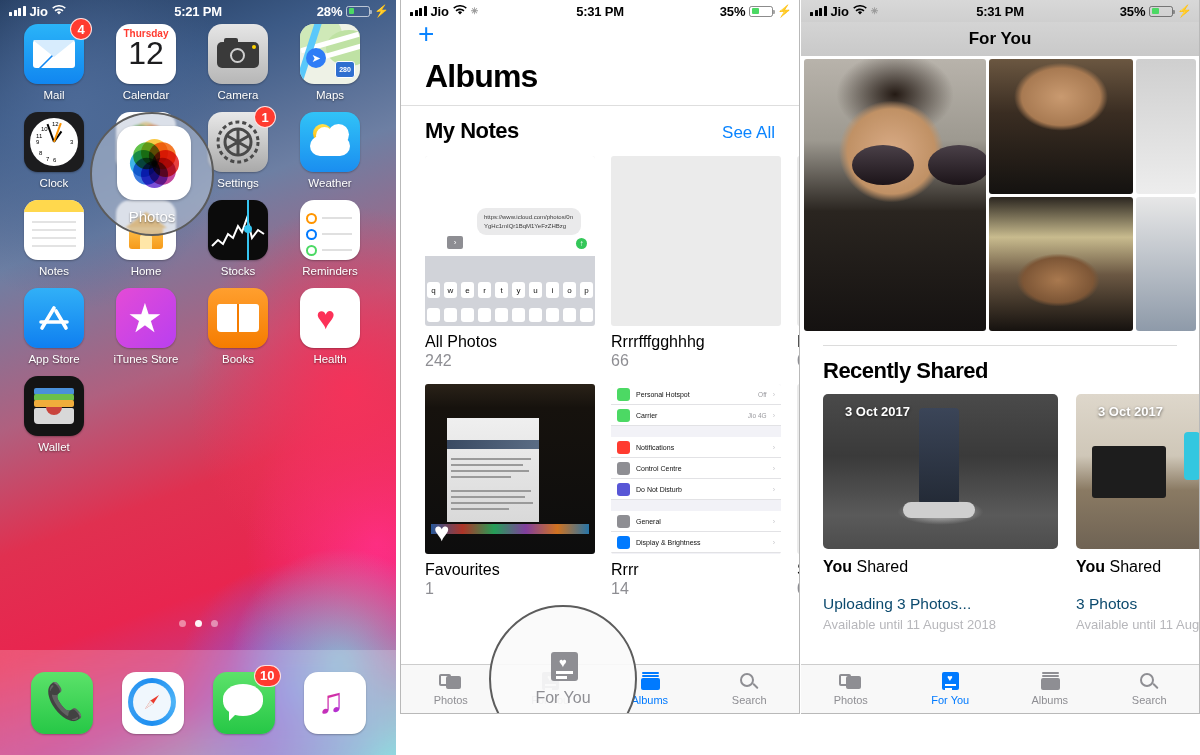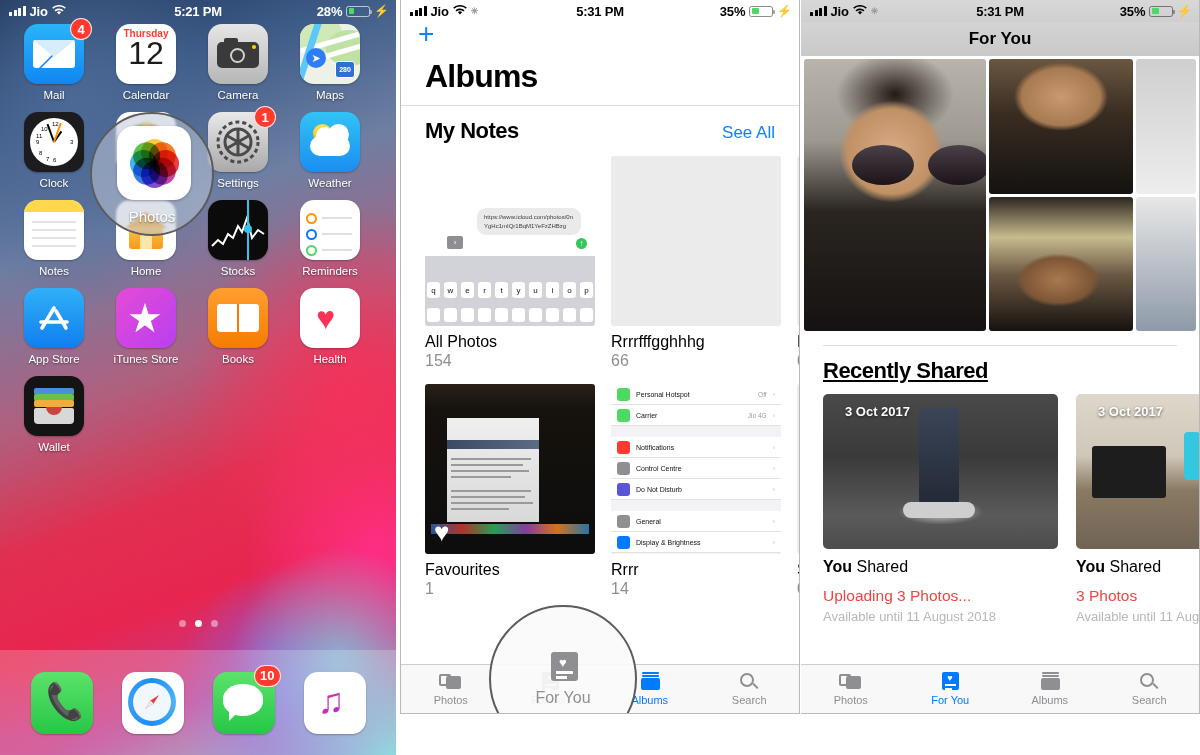--- a/index.html
+++ b/index.html
@@ -292,29 +292,29 @@
             display:flex; align-items:center; justify-content:center;
             font-size:17px; font-weight:700; color:#000; }
   .fy-grid { display:flex; gap:3px; padding:3px 3px 0 3px; }
   .fy-big { width:240px; height:272px; border-radius:3px; overflow:hidden; position:relative; }
   .fy-side { display:flex; flex-direction:column; gap:3px; }
   .fy-sm { width:144px; height:134.5px; border-radius:3px; overflow:hidden; position:relative; }
   .fy-edge { width:60px; display:flex; flex-direction:column; gap:3px; }
   .fy-edge .fy-sm { width:60px; }
   .fy-rule { height:1px; background:#dcdcdc; margin:14px 22px 0 22px; }
   .fy-sect { font-size:22px; font-weight:700; letter-spacing:-0.5px; color:#000;
-             padding:12px 0 10px 22px;text-decoration:underline; }
+             padding:12px 0 10px 22px; }
   .fy-shared { display:flex; gap:18px; padding-left:22px; }
   .fy-card { flex:0 0 auto; width:235px; }
   .fy-cardimg { width:235px; height:155px; border-radius:5px; position:relative; overflow:hidden; }
   .fy-date { position:absolute; left:22px; top:10px; color:#fff; font-size:13px;
              font-weight:700; text-shadow:0 1px 3px rgba(0,0,0,.6); }
   .fy-t1 { font-size:16px; color:#000; margin-top:9px; }
   .fy-t1 b { font-weight:700; }
-  .fy-t2 { font-size:15.5px; color:#ef4444; margin-top:11px; }
+  .fy-t2 { font-size:15.5px; color:#0c4a6e; margin-top:19px; }
   .fy-t3 { font-size:13px; color:#b7b7bb; margin-top:4px; white-space:nowrap; }
 
   
   .ph-selfie { background:
       radial-gradient(ellipse 40% 26% at 48% 34%, #d9ab86 0%, #c09165 60%, rgba(0,0,0,0) 72%),
       radial-gradient(ellipse 46% 22% at 50% 13%, #241a14 0%, rgba(36,26,20,0) 70%),
       linear-gradient(180deg,#b8b3ab 0%, #9d9990 30%, #2a2520 56%, #151211 100%); position:relative;}
   .ph-selfie .glasses{position:absolute; left:48px; top:86px; width:140px; height:40px;}
   .ph-selfie .lens{position:absolute; width:62px; height:40px; border-radius:50%;
       background:linear-gradient(180deg,#4a4048,#1c1419);}
@@ -720,21 +720,21 @@
                     <b></b>
                     <b></b>
                     <b></b>
                     <b></b>
                     <b></b>
                   </div>
               </div>
             </div>
           </div>
           <div class="alb-name">All Photos</div>
-          <div class="alb-count">154</div>
+          <div class="alb-count">242</div>
         </div>
         <div class="alb-block">
           <div class="alb-thumb">
             <div class="fav-shot">
               <div class="fav-screen">
                 <div class="fav-bar"></div>
                 <div class="fav-line" style="top:40px;width:80px"></div>
                 <div class="fav-line" style="top:46px;width:72px"></div>
                 <div class="fav-line" style="top:52px;width:78px"></div>
                 <div class="fav-line" style="top:58px;width:60px"></div>

